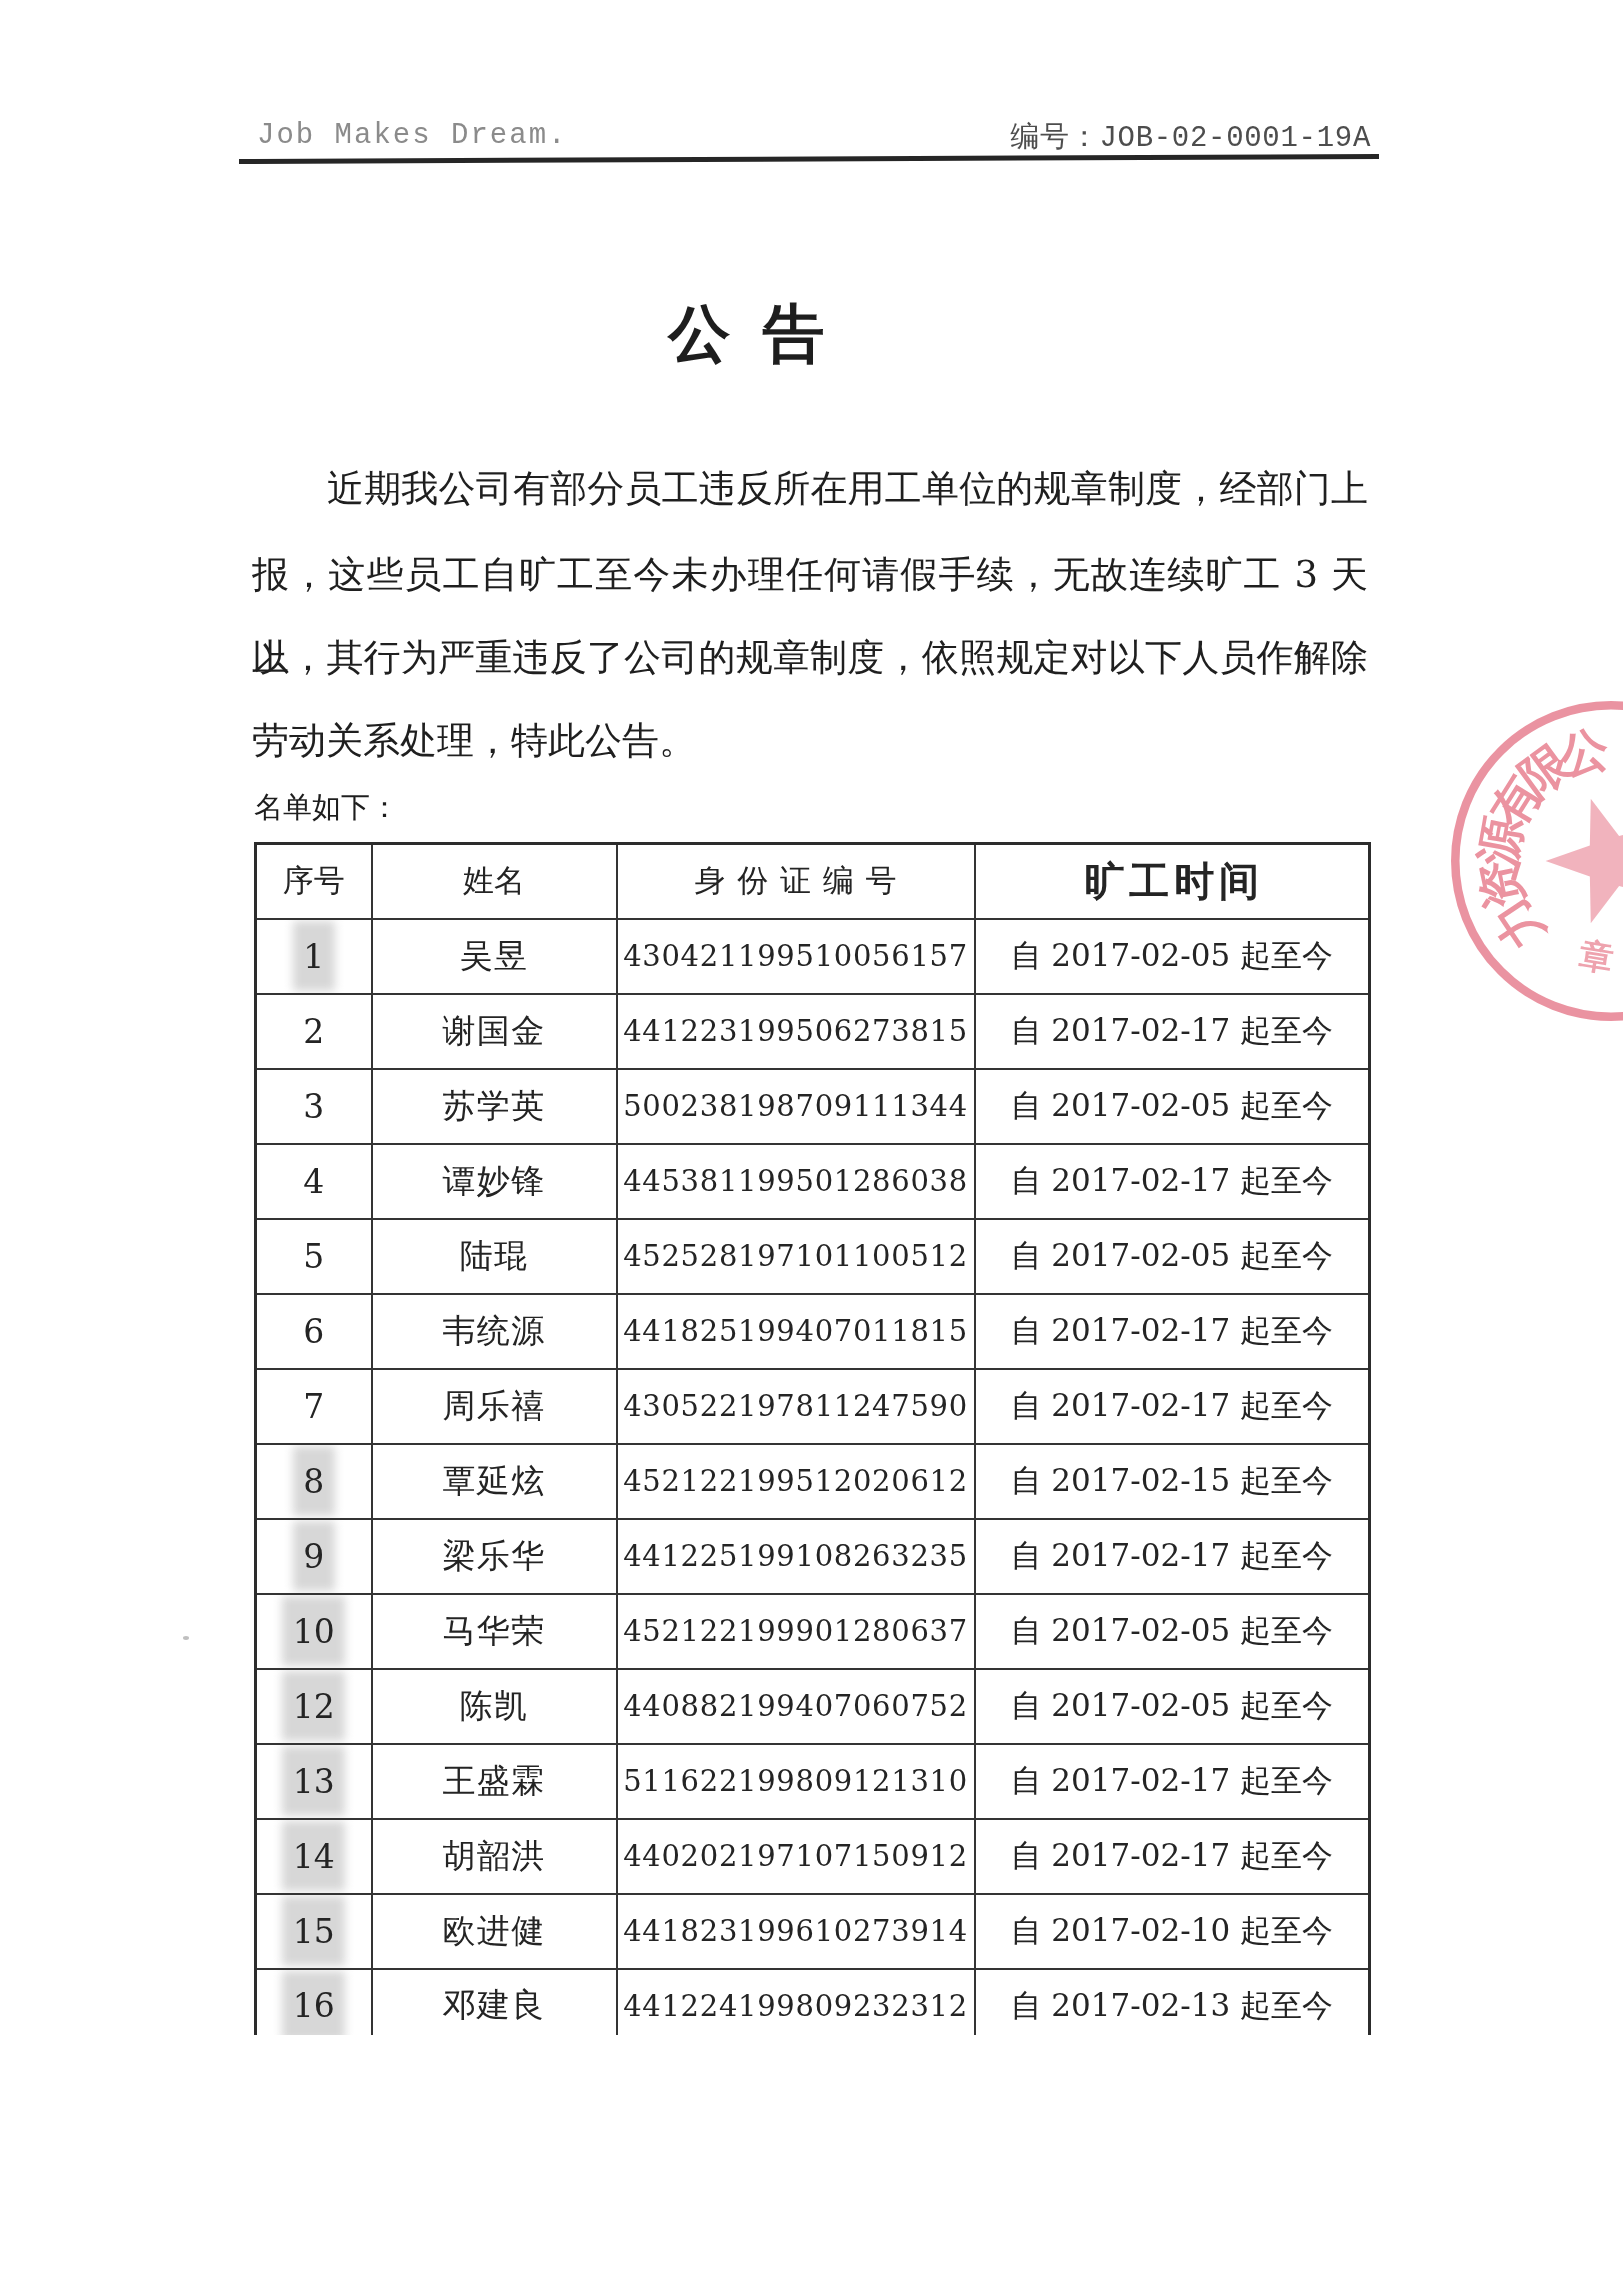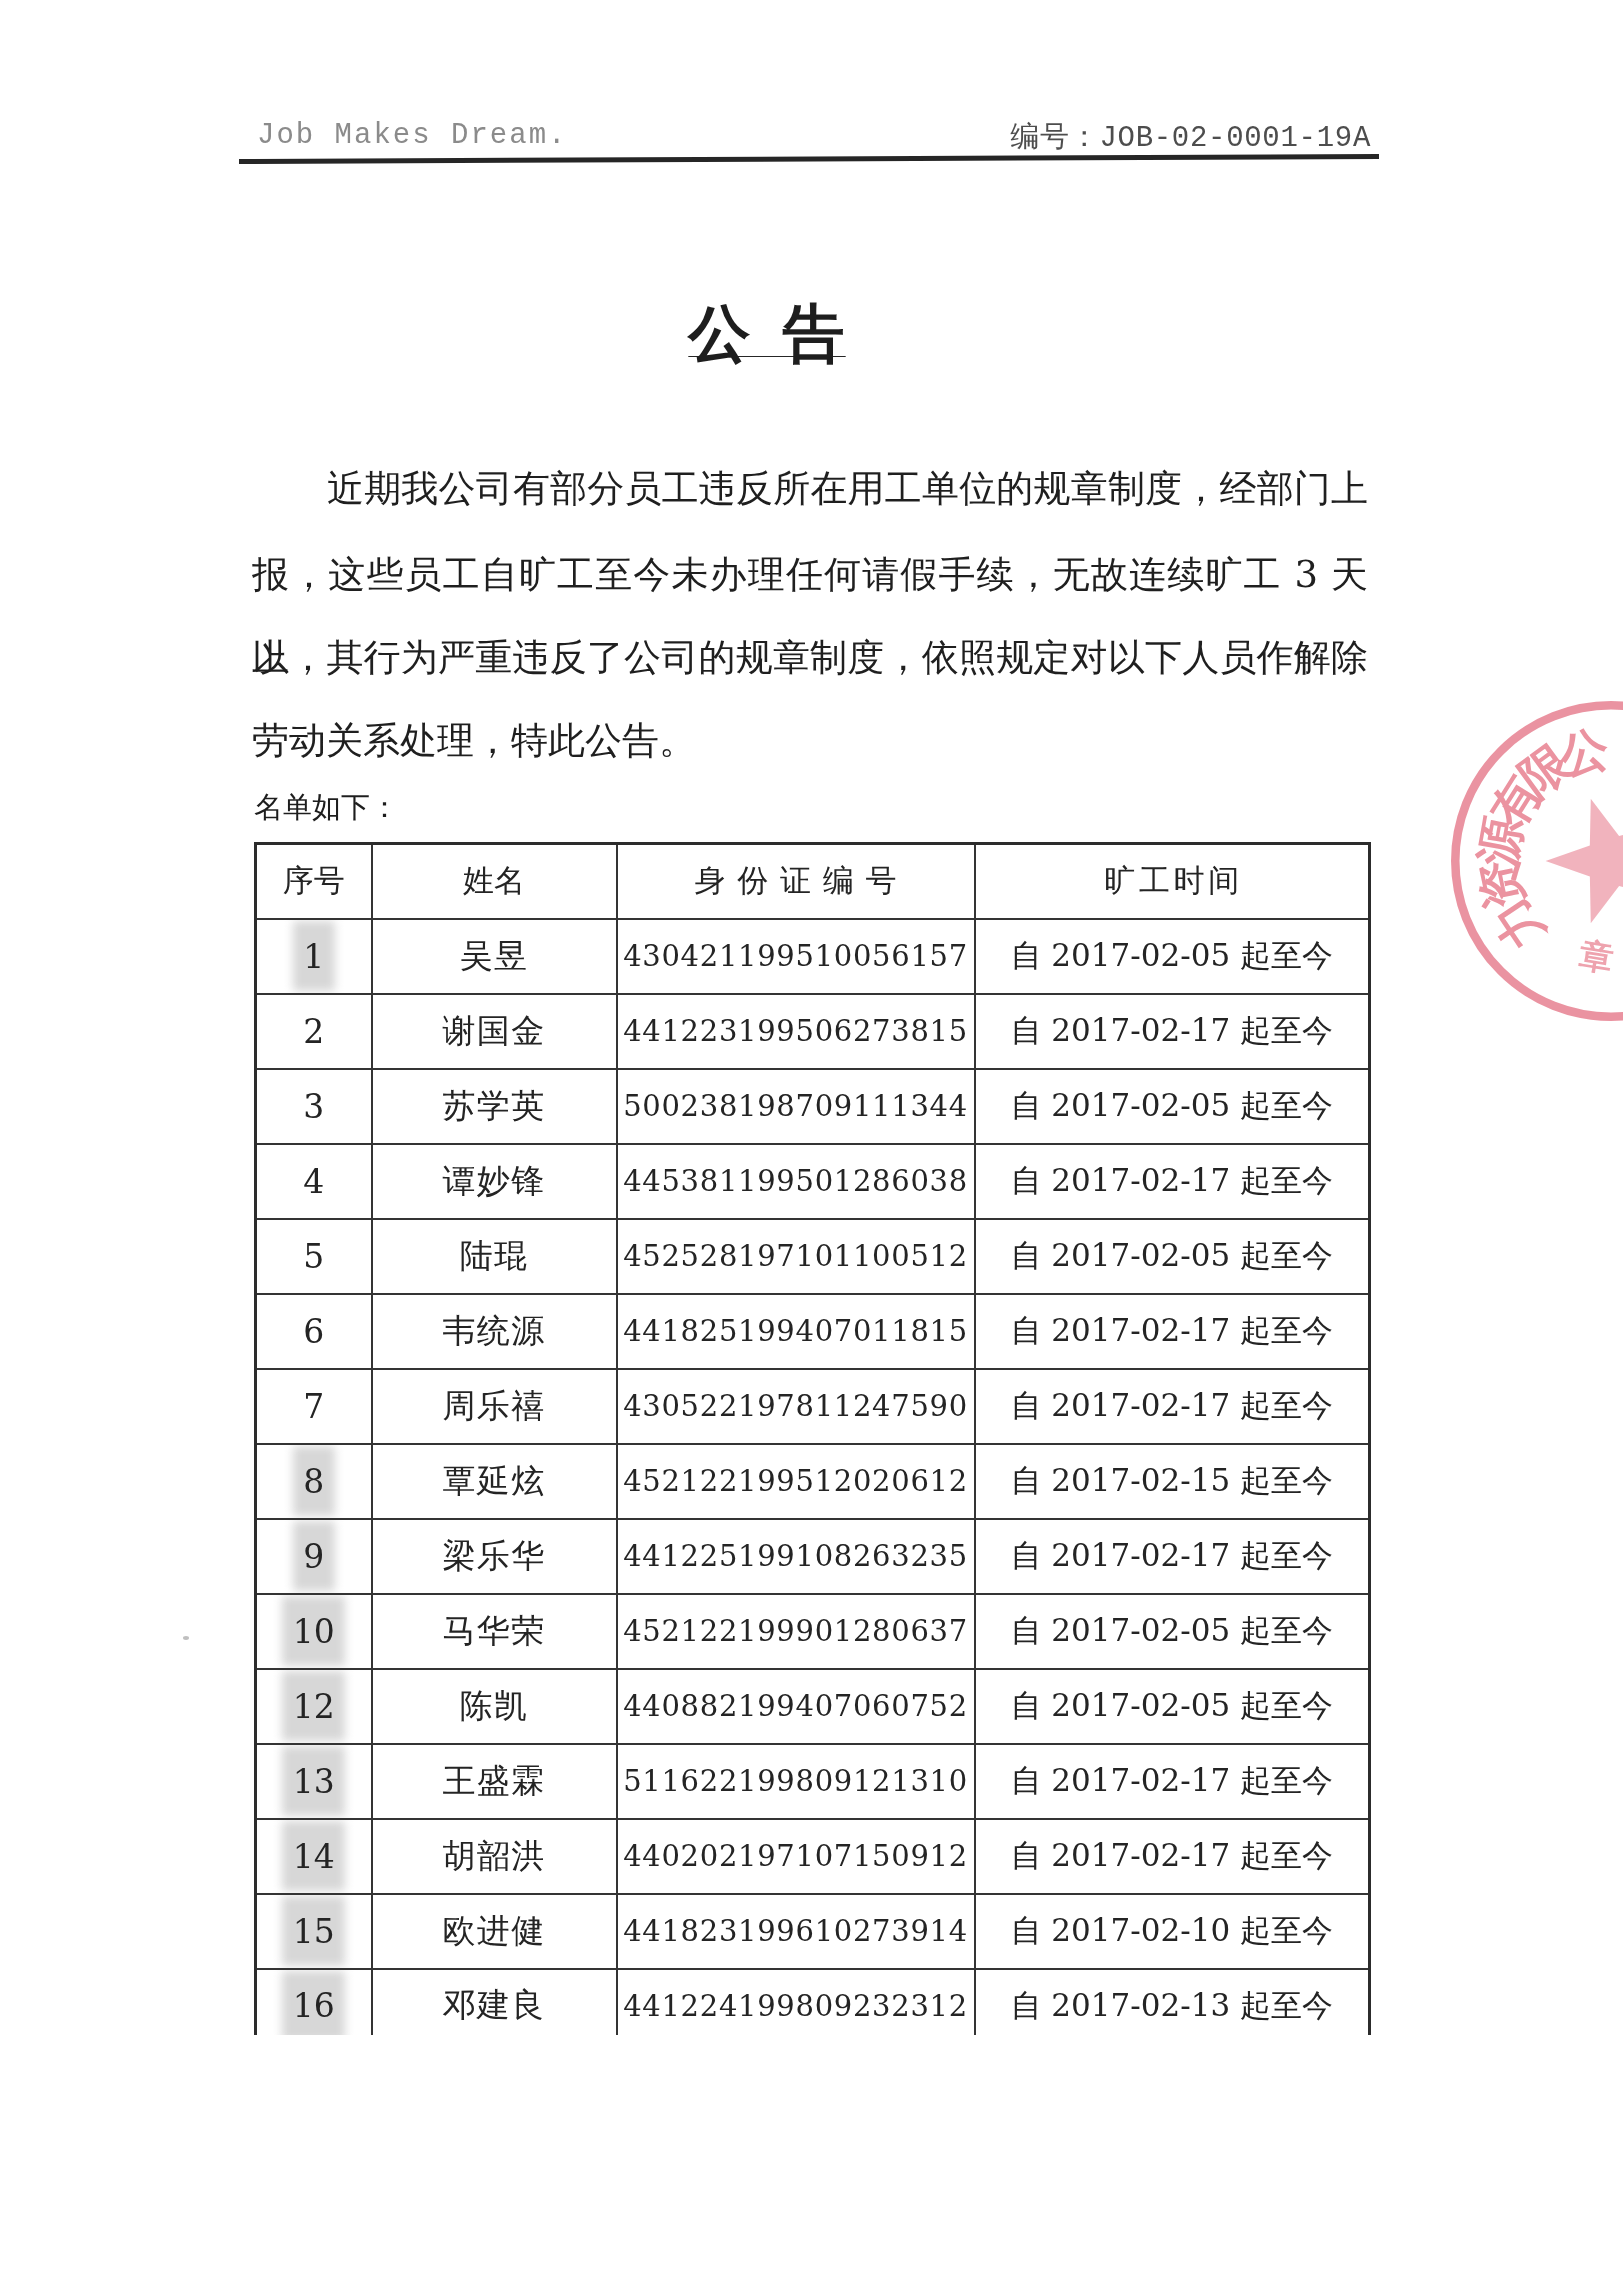--- a/index.html
+++ b/index.html
@@ -18,21 +18,21 @@
   .doc-no {
     position:absolute; right:252px; top:117px;
     font-family:"Liberation Mono","DejaVu Sans Mono",monospace;
     font-size:29px; letter-spacing:0.7px; color:#4d4d4d;
   }
   .header-rule {
     position:absolute; left:239px; top:159px; width:1140px; height:4.6px;
     background:#262626; transform:rotate(-0.25deg); transform-origin:left center;
   }
   
-  .title-wrap { position:absolute; left:260px; top:292px; width:1116px; text-align:center;text-decoration:underline; }
+  .title-wrap { position:absolute; left:240px; top:292px; width:1116px; text-align:center; }
   .title-wrap span {
     position:relative; left:-51px;
     font-size:62px; font-weight:700; color:#1e1e1e;
     word-spacing:7.9px; letter-spacing:1.3px;
   }
   
   .para { position:absolute; left:252px; top:450px; width:1116px; font-size:37px; color:#1f1f1f; }
   .para .pline { height:83px; line-height:83px; text-align:justify; text-align-last:justify; box-sizing:border-box; }
   .para .pline.indent { padding-left:75px;font-family:Liberation Mono, monospace; }
   .para .pline.last { text-align:center; text-align-last:left; }
@@ -47,21 +47,21 @@
     border-collapse:collapse; table-layout:fixed;
     border:3.3px solid #2c2c2c;
   }
   table.roster th, table.roster td {
     border:2px solid #343434; text-align:center; vertical-align:middle;
     padding:0; overflow:hidden; color:#242424;
   }
   table.roster tr { height:75px; }
   th.c-no, th.c-name { font-size:31px; font-weight:400; }
   th.c-id   { font-size:31px; font-weight:400; letter-spacing:0.38em; text-indent:0.38em; }
-  th.c-time { font-size:31px; font-weight:400; letter-spacing:0.12em; text-indent:0.12em; }
+  th.c-time { font-size:40px; font-weight:700; letter-spacing:0.12em; text-indent:0.12em; }
   td.d-no   { font-size:33px; }
   td.d-name { font-size:33px; letter-spacing:1.3px; }
   td.d-id   { font-size:29px; letter-spacing:0.7px; }
   td.d-time { font-size:31px; }
   .no-wrap { position:relative; display:inline-block; padding:1.3px 3.9px; }
   .no-wrap.smudge::before {
     content:""; position:absolute; left:-6.5px; right:-6.5px; top:-14.4px; bottom:-14.4px;
     background:#d7d7d7; filter:blur(4.6px); z-index:0;
   }
   .no-wrap span { position:relative; z-index:1; }

